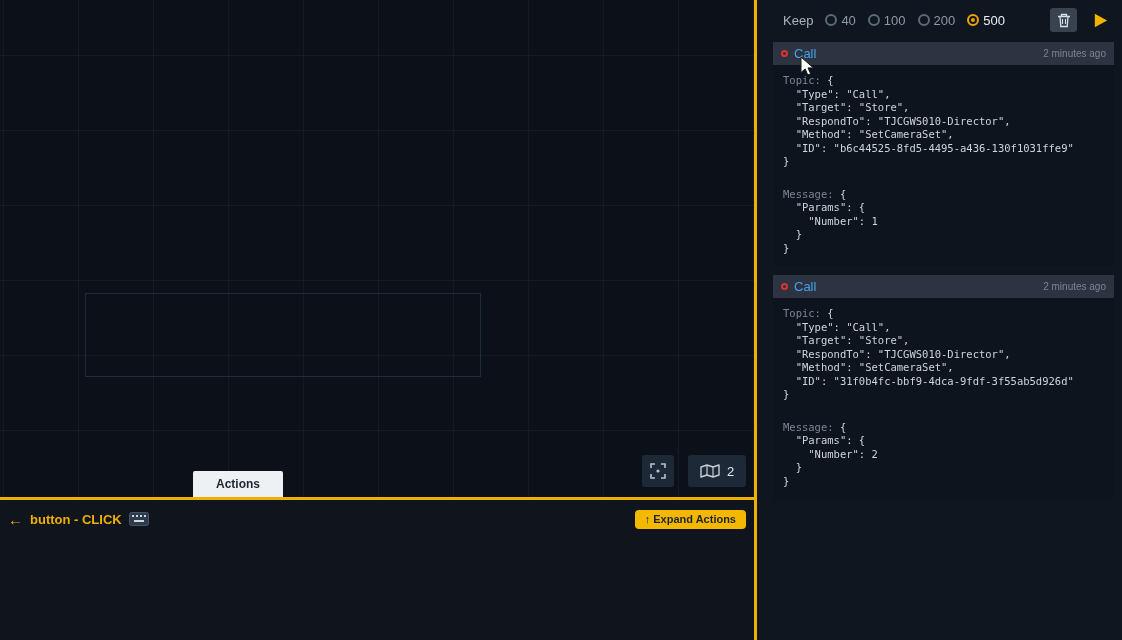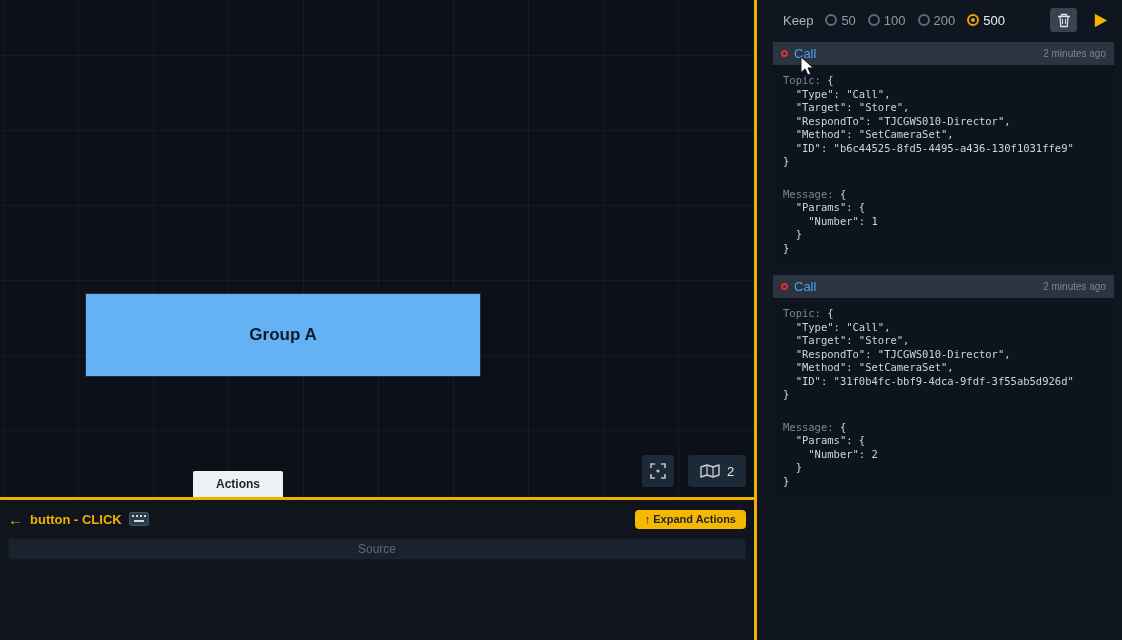--- a/index.html
+++ b/index.html
@@ -71,23 +71,20 @@
 </style>
 </head>
 <body>
 
 <div class="screen">
 
   <div class="left-region">
     <div class="canvas">
 
       <div class="group-row">
-        <div class="group group-a">
-          <span>Group A</span>
-        </div>
       </div>
 
       <div class="actions-tab">Actions</div>
 
       <div class="canvas-tools">
         <button class="tool-btn focus">
           <svg width="18" height="18" viewBox="0 0 18 18">
             <g stroke="#b7c2cd" stroke-width="1.6" fill="none">
               <path d="M2 6V2h4"></path>
                 <path d="M12 2h4v4"></path>
@@ -123,34 +120,33 @@
                 <rect x="11" y="3" width="2" height="2"></rect>
                   <rect x="15" y="3" width="2" height="2"></rect>
                 <rect x="5" y="8" width="10" height="2"></rect>
               </g>
             </svg>
           </span>
         </div>
         <button class="expand-btn">↑ Expand Actions</button>
       </div>
       <div class="ap-inputs">
-        <input class="ap-input" placeholder="Source" style="">
       </div>
     </div>
   </div>
 
   <div class="v-divider"></div>
 
   <div class="right-panel">
 
     <div class="keep-bar">
       <span class="keep-label">Keep</span>
       <label class="radio-opt">
         <span class="radio-circle"></span>
-        <span class="radio-text">50</span>
+        <span class="radio-text">40</span>
       </label>
       <label class="radio-opt">
         <span class="radio-circle"></span>
         <span class="radio-text">100</span>
       </label>
       <label class="radio-opt">
         <span class="radio-circle"></span>
         <span class="radio-text">200</span>
       </label>
       <label class="radio-opt selected">

